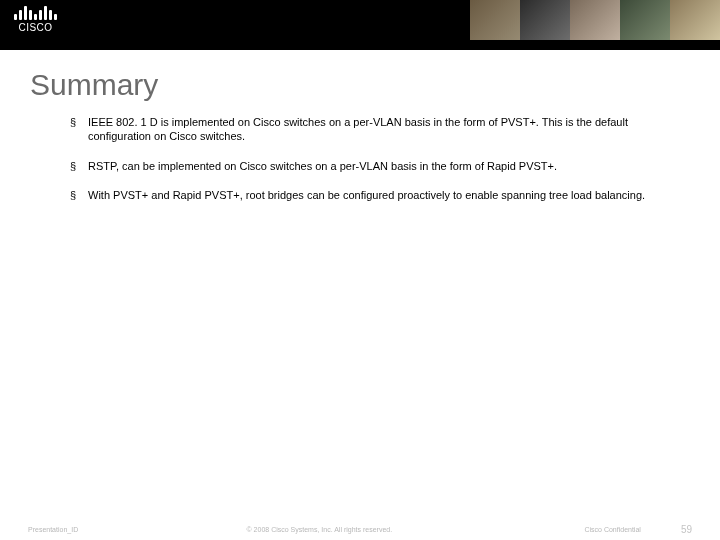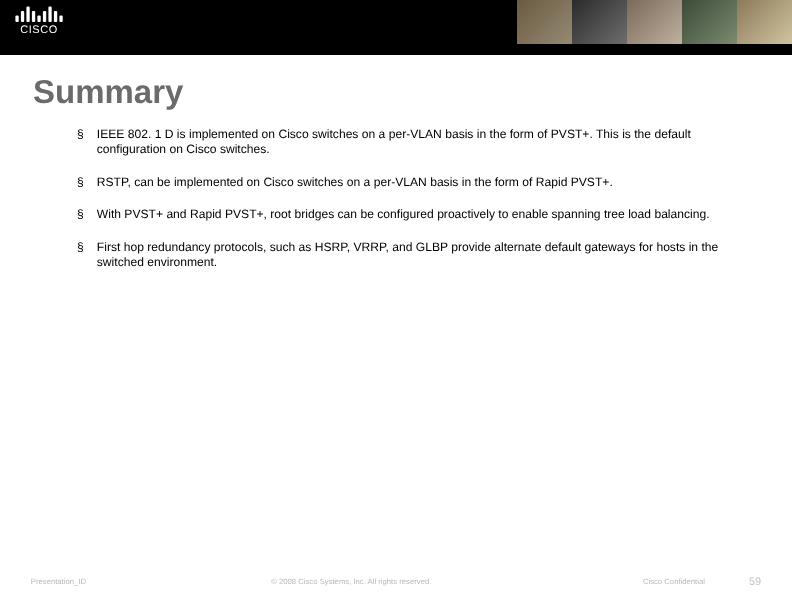--- a/index.html
+++ b/index.html
@@ -65,21 +65,21 @@
   }
   .ph1 { width: 50px; background: linear-gradient(135deg,#6a5a42,#968a72); }
   .ph2 { width: 50px; background: linear-gradient(135deg,#2b2b2b,#6d6d6d); }
   .ph3 { width: 50px; background: linear-gradient(135deg,#7a6a5a,#c0b0a0); }
   .ph4 { width: 50px; background: linear-gradient(135deg,#3c4a38,#7b8a70); }
   .ph5 { width: 50px; background: linear-gradient(135deg,#8c7a5a,#d0c4a0); }
   .heading {
     font-size: 30px;
     color: #6b6b6b;
     padding: 18px 0 14px 30px;
-    font-weight: bold;
+    font-weight: normal;
   }
   .content {
     padding: 0 40px 0 70px;
   }
   .bullet {
     position: relative;
     padding-left: 18px;
     font-size: 11px;
     line-height: 1.25;
     color: #000000;
@@ -135,21 +135,20 @@
     <div class="ph ph5"></div>
   </div>
 </div>
 
 <h1 class="heading">Summary</h1>
 
 <div class="content">
   <div class="bullet">IEEE 802. 1 D is implemented on Cisco switches on a per-VLAN basis in the form of PVST+. This is the default configuration on Cisco switches.</div>
   <div class="bullet">RSTP, can be implemented on Cisco switches on a per-VLAN basis in the form of Rapid PVST+.</div>
   <div class="bullet">With PVST+ and Rapid PVST+, root bridges can be configured proactively to enable spanning tree load balancing.</div>
-  <div class="bullet">First hop redundancy protocols, such as HSRP, VRRP, and GLBP provide alternate default gateways for hosts in the switched environment.</div>
 </div>
 
 <div class="footer">
   <div class="footer-left">Presentation_ID</div>
   <div class="footer-mid">© 2008 Cisco Systems, Inc. All rights reserved.</div>
   <div class="footer-conf">Cisco Confidential</div>
   <div class="footer-page">59</div>
 </div>
 
 </body></html>

